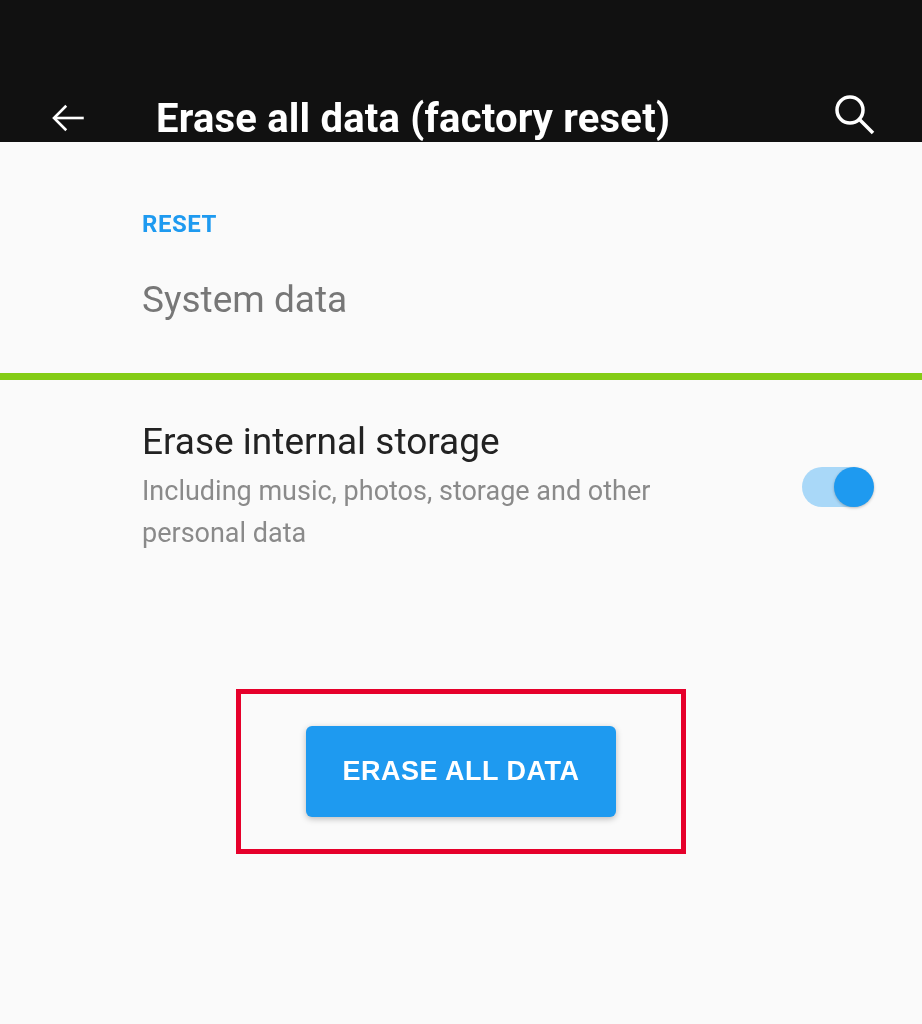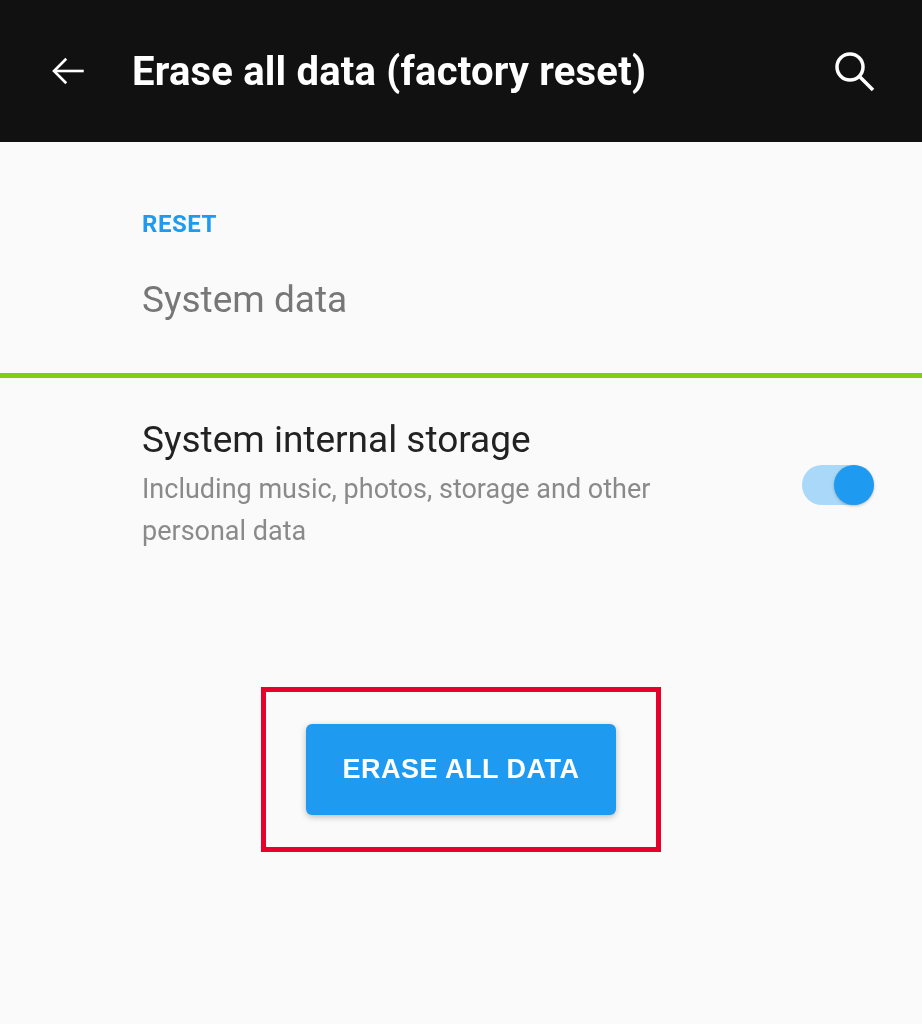--- a/index.html
+++ b/index.html
@@ -1,23 +1,23 @@
 <!DOCTYPE html>
 <html><head>
 <meta charset="utf-8">
 <style>
   * { box-sizing: border-box; margin: 0; padding: 0; }
   html, body { width: 922px; height: 1024px; font-family: -apple-system, BlinkMacSystemFont, "Segoe UI", Roboto, Helvetica, Arial, sans-serif; background: #fafafa; }
   .header {
     background: #111111;
     height: 142px;
     display: flex;
-    align-items: center;
+    align-items: flex-end;
     padding: 0 40px 0 44px;
-    gap: 40px;
+    gap: 64px;
   }
   .back-btn {
     flex: 0 0 auto;
     width: 48px; height: 48px;
     display: flex; align-items: center; justify-content: center;
     cursor: pointer;
   }
   .back-btn svg { width: 42px; height: 42px; stroke: #fff; stroke-width: 3; fill: none; }
   .title {
     flex: 1 1 auto;
@@ -40,21 +40,21 @@
     font-weight: 700;
     letter-spacing: 0.5px;
     padding: 68px 0 0 142px;
   }
   .row {
     padding: 40px 40px 44px 142px;
     display: flex;
     align-items: center;
     gap: 24px;
   }
-  .row.divider { border-bottom: 5px solid #84cc16; }
+  .row.divider { border-bottom: 7px solid #84cc16; }
   .row-text { flex: 1 1 auto; }
   .row-title {
     font-size: 37px;
     color: #777777;
     font-weight: 400;
     margin-bottom: 8px;
   }
   .row-title.dark { color: #222222; }
   .row-sub {
     font-size: 27px;
@@ -74,21 +74,21 @@
   .toggle.on { background: #a9d8f8; }
   .toggle .knob {
     position: absolute;
     width: 40px; height: 40px;
     border-radius: 50%;
     top: 0;
   }
   .toggle.on .knob { right: -2px; background: #1e9af0; box-shadow: 0 1px 3px rgba(0,0,0,0.25); }
   .cta-wrap {
     margin: 90px auto 0 auto;
-    width: 400px;
+    width: 450px;
     border: 5px solid #e6002b;
     padding: 32px 36px;
     display: flex;
     align-items: center;
     justify-content: center;
   }
   .cta {
     background: #1e9af0;
     color: #fff;
     font-size: 27px;
@@ -126,21 +126,21 @@
 
   <div class="row divider">
     <div class="row-text">
       <div class="row-title">System data</div>
     </div>
   </div>
 
 
   <div class="row">
     <div class="row-text">
-      <div class="row-title dark">System internal storage</div>
+      <div class="row-title dark">Erase internal storage</div>
       <div class="row-sub">Including music, photos, storage and other personal data</div>
     </div>
     <div class="toggle on">
       <div class="knob"></div>
     </div>
   </div>
 
   <div class="cta-wrap">
     <button class="cta">ERASE ALL DATA</button>
   </div>

